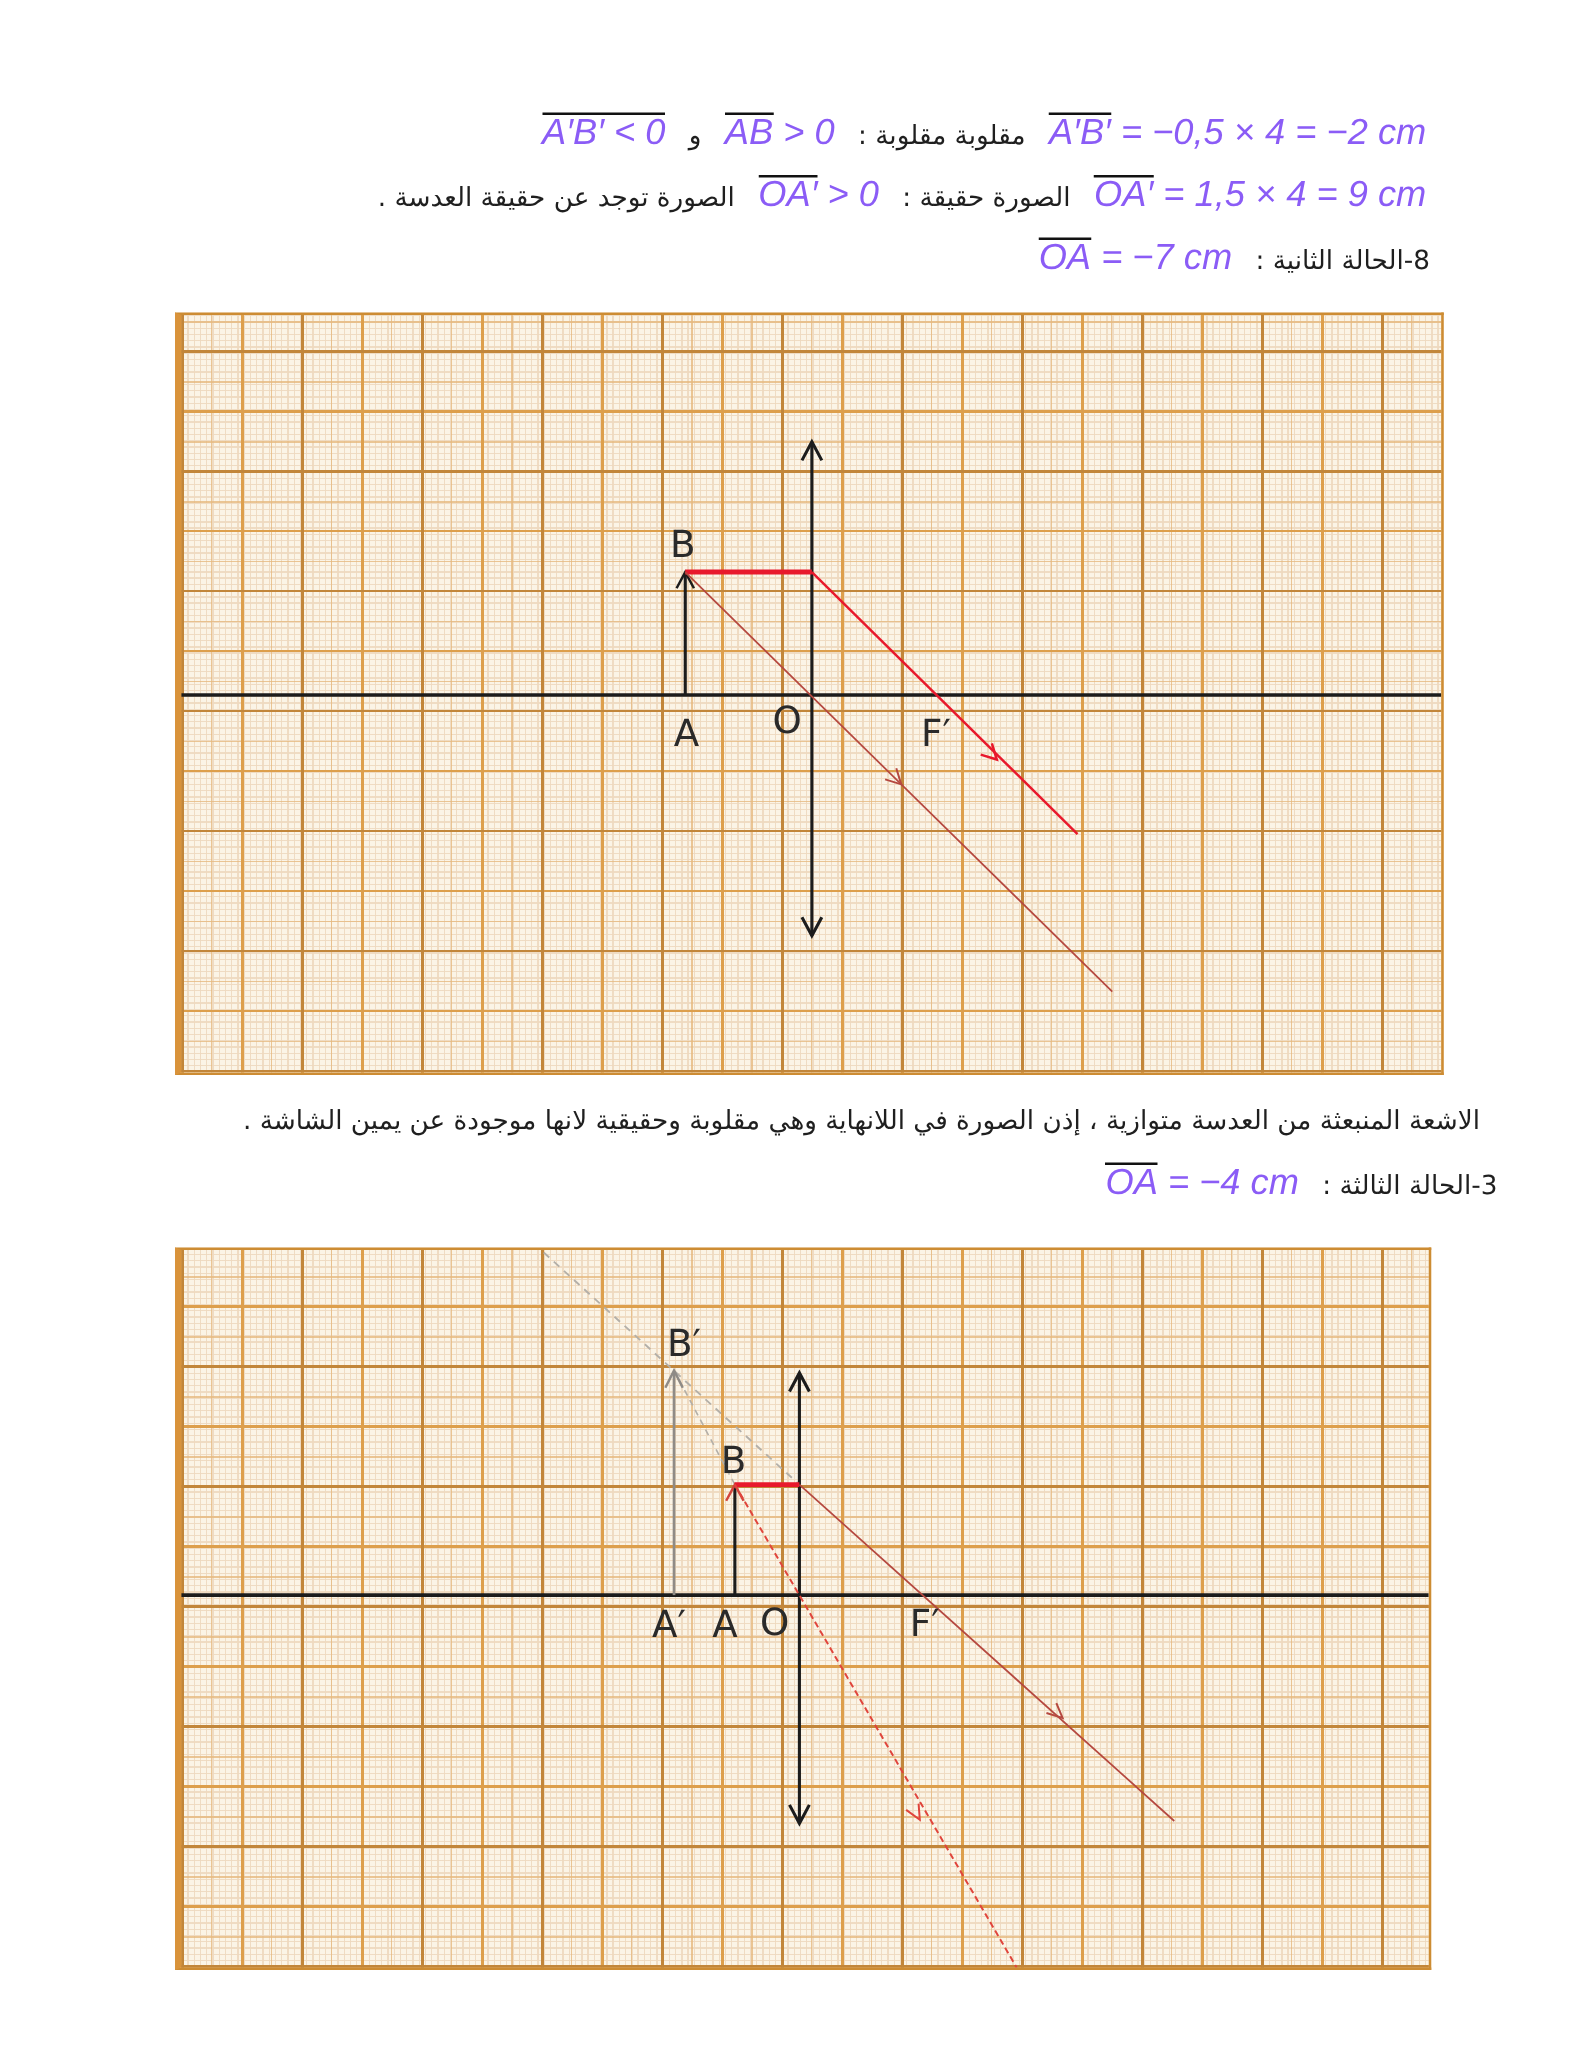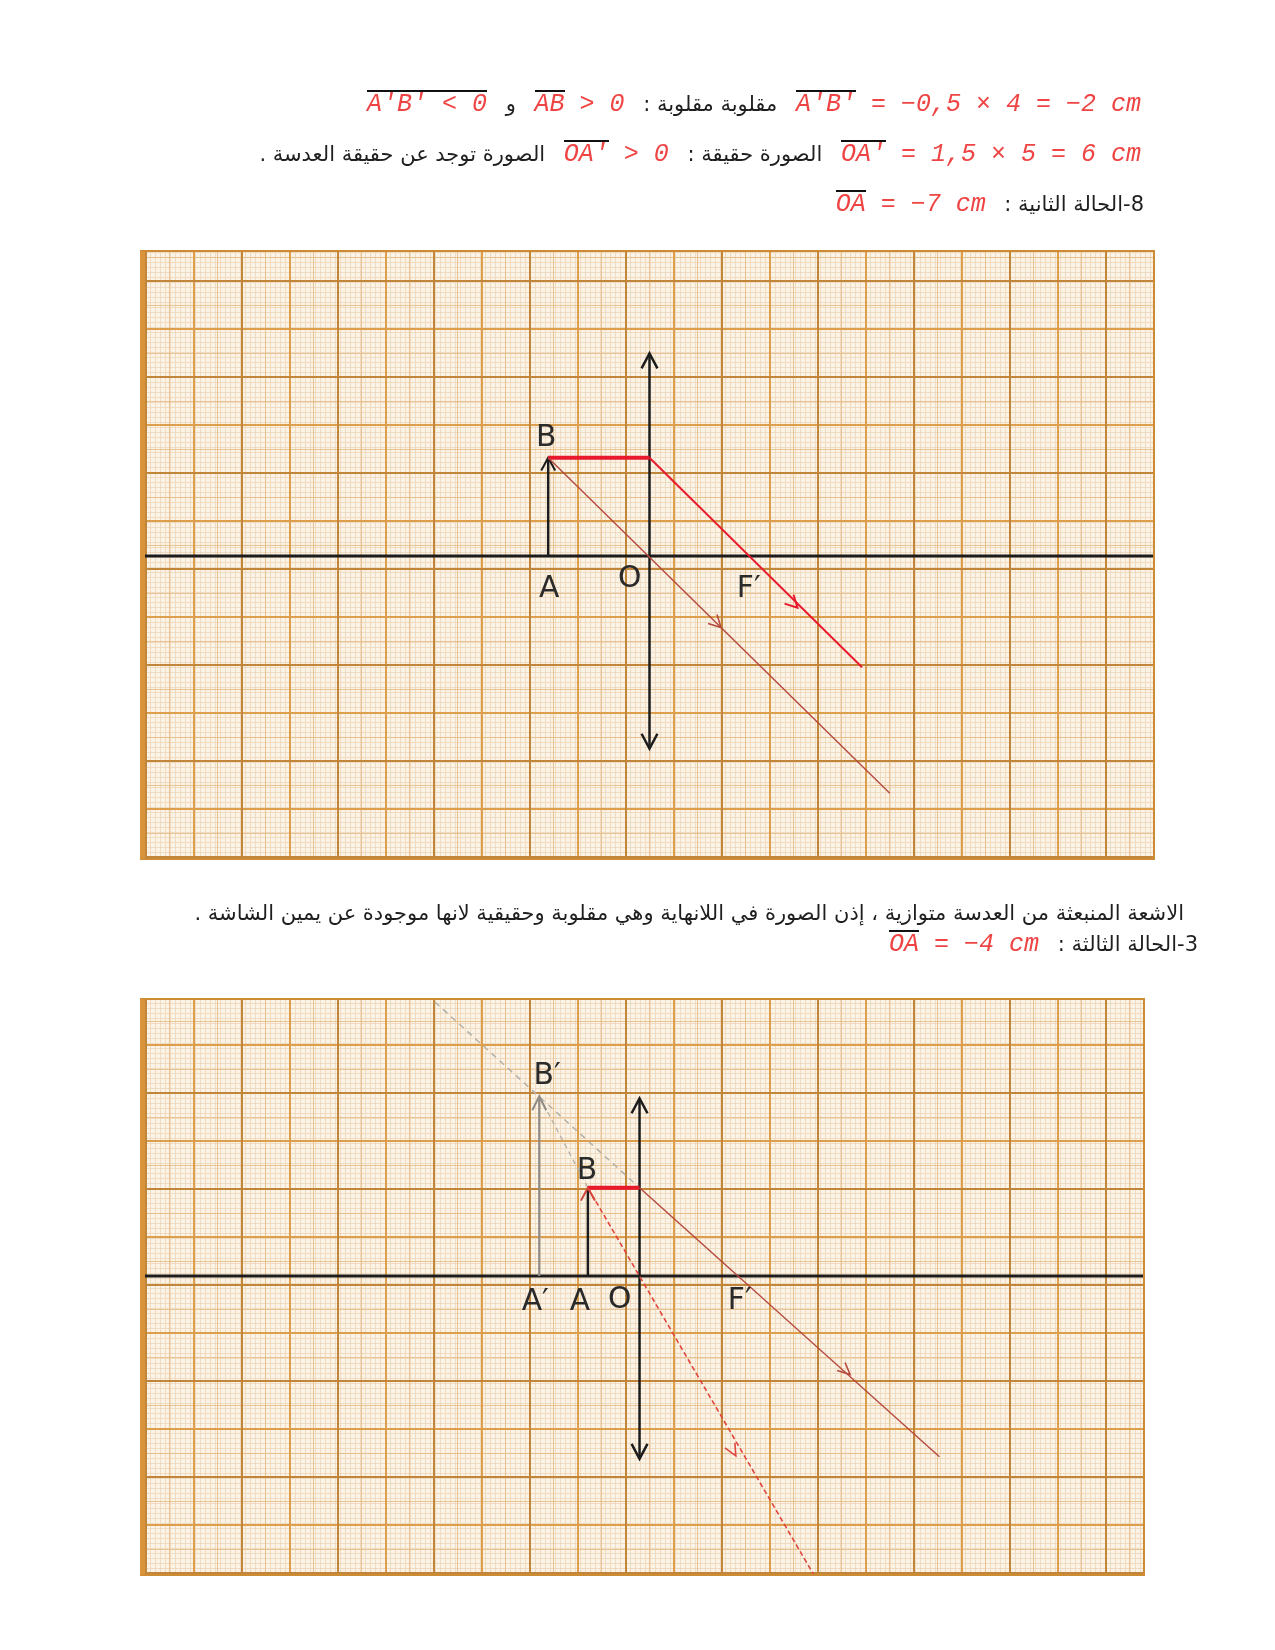--- a/index.html
+++ b/index.html
@@ -1,20 +1,20 @@
 <!DOCTYPE html>
 <html><head>
 <meta charset="utf-8">
 <style>
   html,body{margin:0;padding:0;background:#ffffff;}
   body{width:1275px;height:1650px;position:relative;font-family:"DejaVu Sans",sans-serif;color:#1f1f1f;}
   .tline{position:absolute;white-space:nowrap;direction:rtl;font-size:21px;}
   .tline > span{margin:0 6px;}
   .ar{font-family:"DejaVu Sans",sans-serif;color:#1f1f1f;}
-  .math{direction:ltr;unicode-bidi:isolate;display:inline-block;font-family:Liberation Mono, monospace;font-style:italic;font-size:25px;color:#ef4444;}
+  .math{direction:ltr;unicode-bidi:isolate;display:inline-block;font-family:Liberation Sans, sans-serif;font-style:italic;font-size:29px;color:#8b5cf6;}
   .ov{position:relative;display:inline-block;}
   .ov::after{content:"";position:absolute;left:0;right:0;top:0;height:1.6px;background:#111;}
   .graph{
     position:absolute;
     background-color:#fbf4e6;
     background-image:
       repeating-linear-gradient(90deg,#c2863a 0 2px,transparent 2px 96px),
       repeating-linear-gradient(0deg,#c2863a 0 2px,transparent 2px 96px),
       repeating-linear-gradient(90deg,#dd9f4c 0 2px,transparent 2px 48px),
       repeating-linear-gradient(0deg,#dd9f4c 0 2px,transparent 2px 48px),
@@ -34,21 +34,21 @@
 
 <div class="tline" style="top:90px;right:128px;">
   <span class="math"><span class="ov">A′B′</span><span> = −0,5 × 4 = −2 cm</span></span>
   <span class="ar">مقلوبة مقلوبة :</span>
   <span class="math"><span class="ov">AB</span><span> &gt; 0</span></span>
   <span class="ar">و</span>
   <span class="math"><span class="ov">A′B′ &lt; 0</span></span>
 </div>
 
 <div class="tline" style="top:140px;right:128px;">
-  <span class="math"><span class="ov">OA′</span><span> = 1,5 × 5 = 6 cm</span></span>
+  <span class="math"><span class="ov">OA′</span><span> = 1,5 × 4 = 9 cm</span></span>
   <span class="ar">الصورة حقيقة :</span>
   <span class="math"><span class="ov">OA′</span><span> &gt; 0</span></span>
   <span class="ar">الصورة توجد عن حقيقة العدسة .</span>
 </div>
 
 <div class="tline" style="top:190px;right:125px;">
   <span class="ar">8-الحالة الثانية :</span>
   <span class="math"><span class="ov">OA</span><span> = −7 cm</span></span>
 </div>
 
@@ -72,21 +72,21 @@
     <line x1="406" y1="207" x2="750" y2="545" stroke="#b5483f" stroke-width="1.4"></line>
     <polyline points="567,374 580,378 576,365" fill="none" stroke="#b5483f" stroke-width="1.6"></polyline>
 
     <text x="404" y="195" text-anchor="middle" class="dlabel">B</text>
     <text x="407" y="347" text-anchor="middle" class="dlabel">A</text>
     <text x="488" y="337" text-anchor="middle" class="dlabel">O</text>
     <text x="608" y="347" text-anchor="middle" class="dlabel">F′</text>
   </svg>
 </div>
 
-<div class="tline" style="top:884px;right:85px;margin-top:17px;">
+<div class="tline" style="top:884px;right:85px;">
   <span class="ar">الاشعة المنبعثة من العدسة متوازية ، إذن الصورة في اللانهاية وهي مقلوبة وحقيقية لانها موجودة عن يمين الشاشة .</span>
 </div>
 
 <div class="tline" style="top:930px;right:71px;">
   <span class="ar">3-الحالة الثالثة :</span>
   <span class="math"><span class="ov">OA</span><span> = −4 cm</span></span>
 </div>
 
 <div class="graph" style="left:140px;top:998px;width:1005px;height:578px;">
   <svg viewBox="0 0 1005 578">

